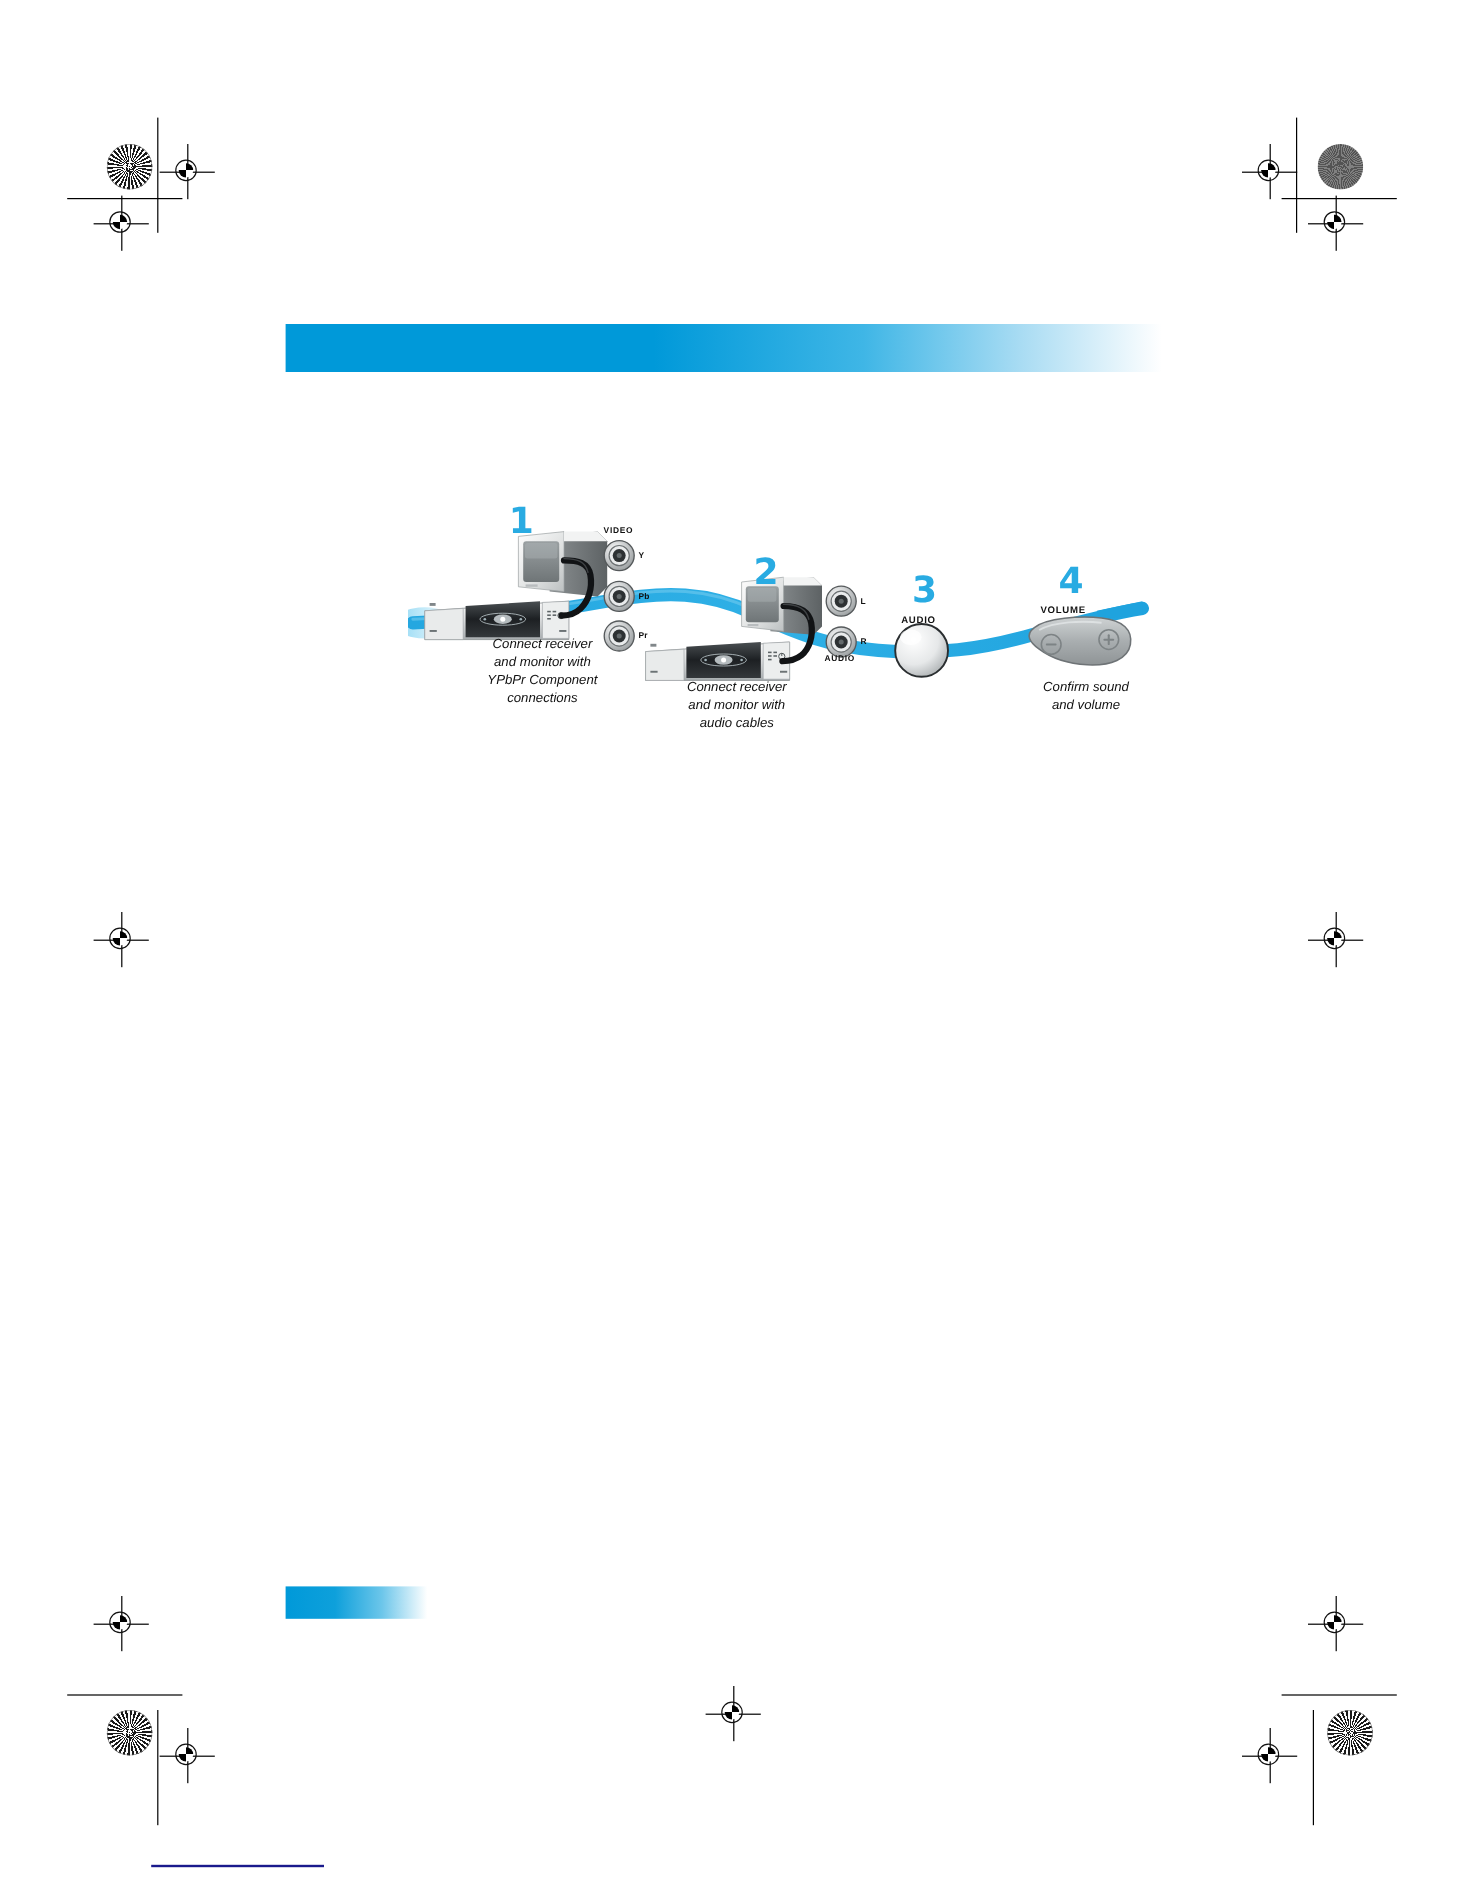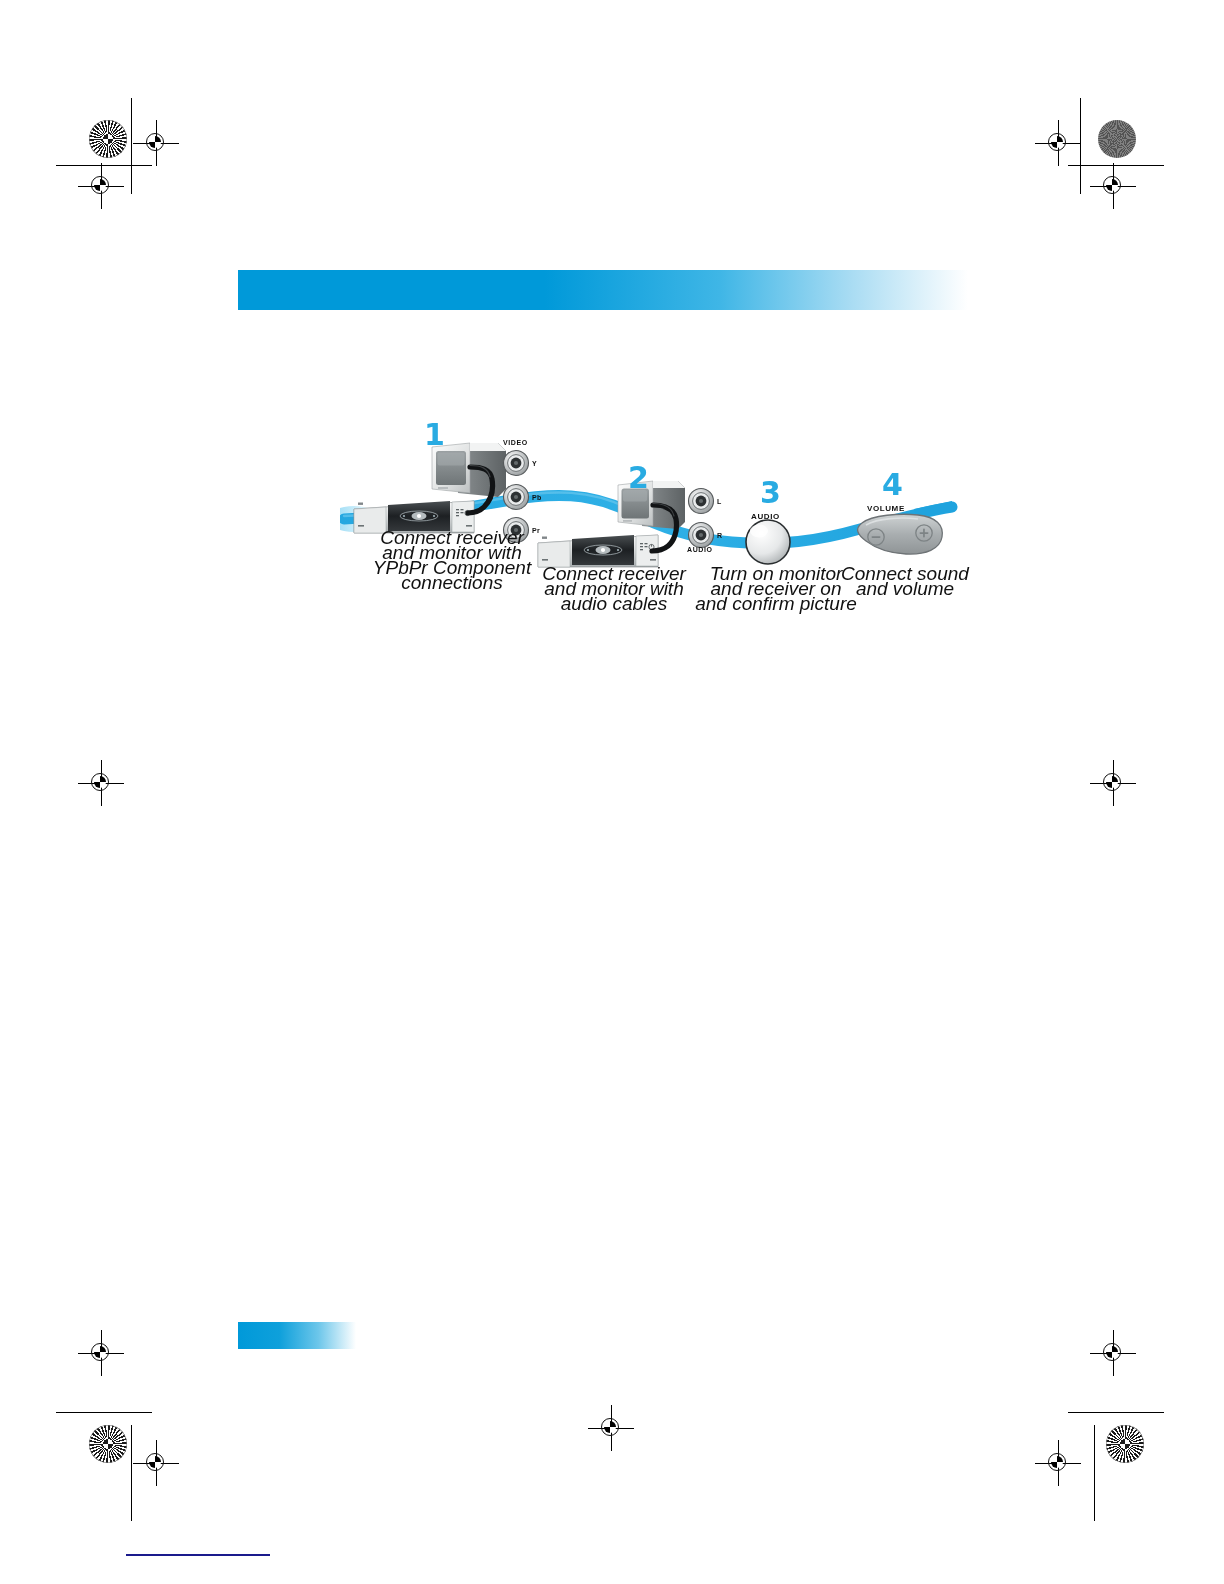--- a/index.html
+++ b/index.html
@@ -142,21 +142,21 @@
     font-size: 8px;
     color: #111;
     letter-spacing: 0.6px;
     line-height: 1;
   }
 
   .caption {
     position: absolute;
     font-family: "Liberation Sans", sans-serif;
     font-style: italic;
-    font-size: 19px;
+    font-size: 11px;
     line-height: 15px;
     color: #111;
     text-align: center;
     white-space: pre-line;
   }
 </style>
 </head>
 <body>
 
 <div class="page">
@@ -458,20 +458,17 @@
     <span class="jack-label" style="left:377px; top:83px;">L</span>
     <span class="jack-label" style="left:377px; top:117px;">R</span>
 
     <span class="caption" style="left:22px;  top:115px; width:180px;">Connect receiver
 and monitor with
 YPbPr Component
 connections</span>
     <span class="caption" style="left:176px; top:151px; width:196px;">Connect receiver
 and monitor with
 audio cables</span>
-    <span class="caption" style="left:338px; top:151px; width:196px;">Turn on monitor
-and receiver on
-and confirm picture</span>
-    <span class="caption" style="left:490px; top:151px; width:150px;">Connect sound
+    <span class="caption" style="left:490px; top:151px; width:150px;">Confirm sound
 and volume</span>
   </div>
 
 </div>
 
 </body></html>

